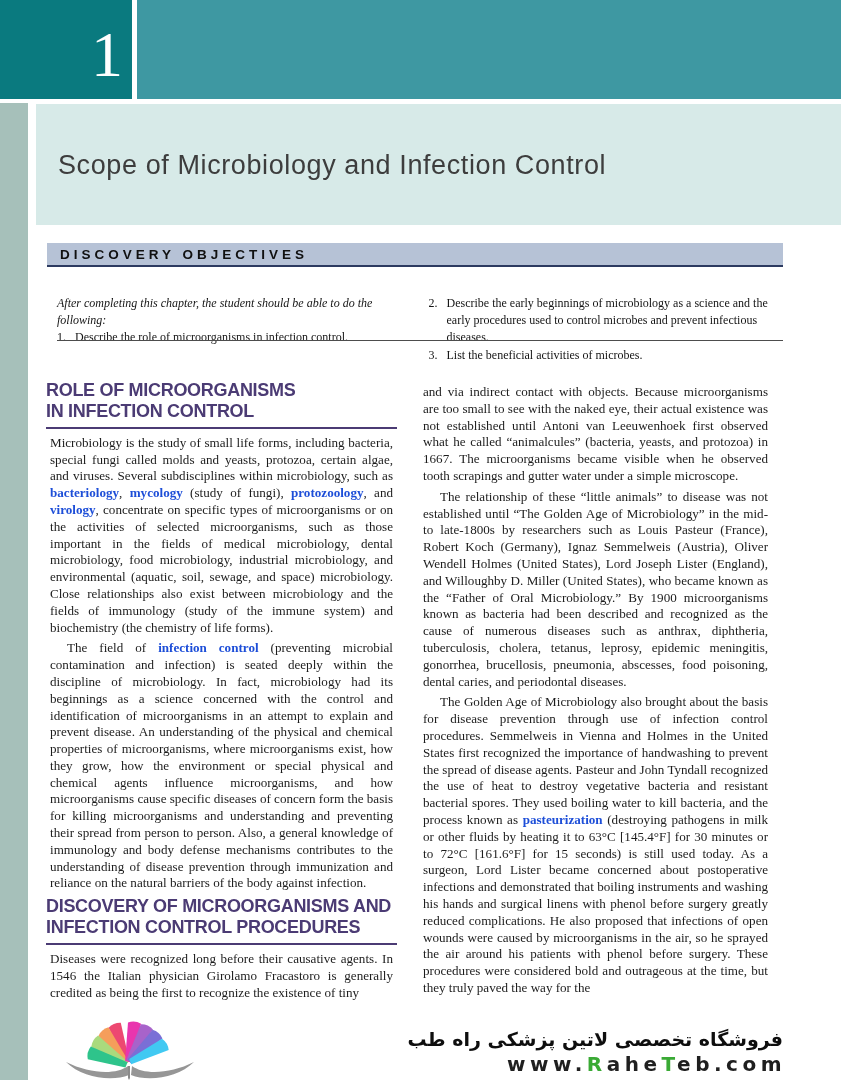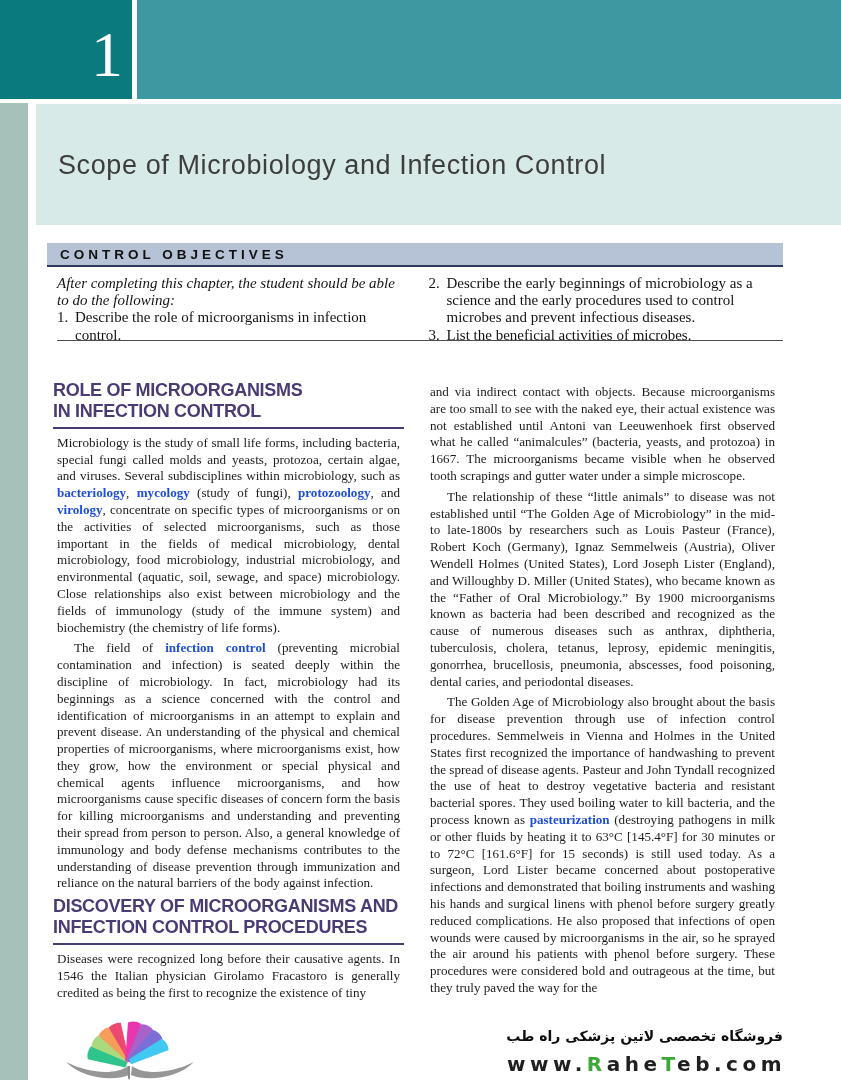--- a/index.html
+++ b/index.html
@@ -32,48 +32,48 @@
   .lo-box { position:absolute; left:47px; top:243px; width:736px; }
   .lo-bar {
     height:24px; background:#b6c2d6; border-bottom:2px solid #2c3a60;
     display:flex; align-items:center; padding-left:13px; box-sizing:border-box;
   }
   .lo-bar span {
     font-family:"Liberation Sans", sans-serif; font-weight:bold;
     font-size:13.5px; letter-spacing:4px; color:#101010;
   }
   .lo-cols { display:flex; padding:8px 0 0 10px; }
-  .lo-col { width:350px; font-size:15px; line-height:17.2px; color:#141414; }
+  .lo-col { width:350px; font-size:12px; line-height:17.2px; color:#141414;margin-top:20px; }
   .lo-col.right { margin-left:23px; width:356px; }
   .lo-intro { font-style:italic; margin:0; }
   .lo-item { display:flex; margin:0; }
   .lo-item .num { width:18px; flex:none; }
   .lo-rule { position:absolute; left:57px; top:340px; width:726px; border:none; border-top:1px solid #4d4d4d; margin:0; }
 
   
-  .columns { position:absolute; left:53px; top:380px; width:726px; height:652px; overflow:hidden; display:flex; }
+  .columns { position:absolute; left:46px; top:380px; width:726px; height:652px; overflow:hidden; display:flex; }
   .col { width:352px; }
   .col.right { margin-left:22px; width:354px; }
   .section-heading {
     margin:0 0 6px 0; padding-bottom:5px;
     font-family:"Liberation Sans", sans-serif; font-weight:bold;
     font-size:18px; line-height:1.16; letter-spacing:-0.3px; color:#4b3b74;
     white-space:pre-line; border-bottom:2px solid #4b3b74;
   }
   .section-heading.mt { }
   .body-p { margin:4px; font-size:13.1px; line-height:16.8px; text-align:justify; color:#1c1c1c; }
   .body-p.indent { text-indent:17px; }
   .term { color:#1d4ed8; font-weight:bold; }
 
   
   .logo { position:absolute; left:60px; top:1012px; width:140px; height:72px; }
   .store-name-fa {
     position:absolute; right:58px; top:1028px; direction:rtl;
     font-family:"DejaVu Sans", sans-serif; font-weight:bold;
-    font-size:14px; color:#0e0e0e;text-align:right;
+    font-size:19px; color:#0e0e0e;text-align:right;
   }
   .site-url {
     position:absolute; right:55px; top:1052px;
     font-family:"DejaVu Sans", sans-serif; font-weight:bold;
     font-size:20px; letter-spacing:4.5px; color:#1f1f1f;text-align:center;
   }
   .site-url .green { color:#3aaa35; }
 </style>
 </head>
 <body>
@@ -84,21 +84,21 @@
     <span class="chapter-num">1</span>
   </div>
   <div class="banner"></div>
   <div class="left-strip"></div>
   <div class="title-band">
     <h1 class="page-title">Scope of Microbiology and Infection Control</h1>
   </div>
 
   <section class="lo-box">
     <div class="lo-bar">
-      <span>CONTROL OBJECTIVES</span>
+      <span>DISCOVERY OBJECTIVES</span>
     </div>
     <div class="lo-cols">
       <div class="lo-col">
         <p class="lo-intro">After completing this chapter, the student should be able to do the following:</p>
         <div class="lo-item">
           <span class="num">1.</span>
           <span>Describe the role of microorganisms in infection control.</span>
         </div>
       </div>
       <div class="lo-col right">

